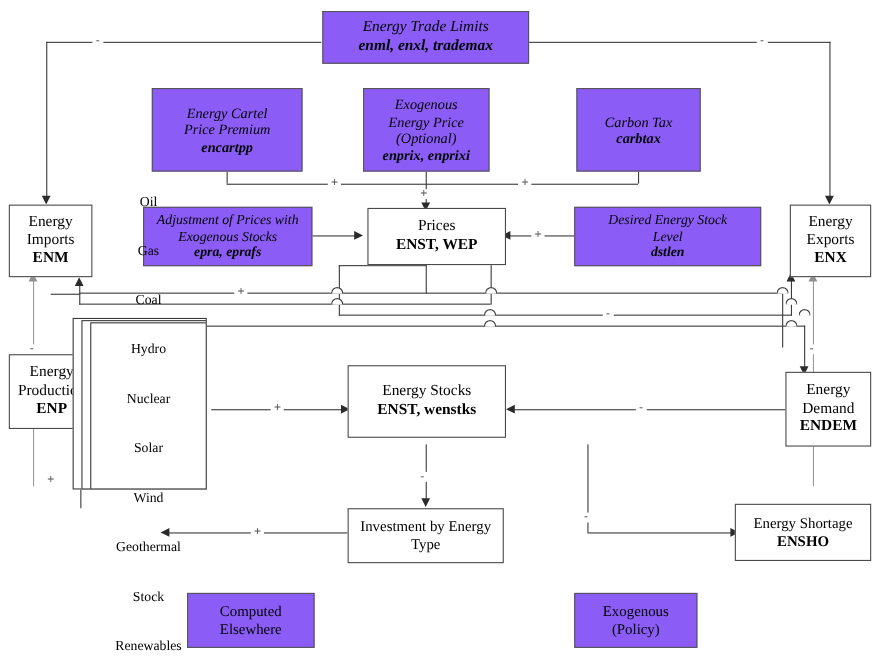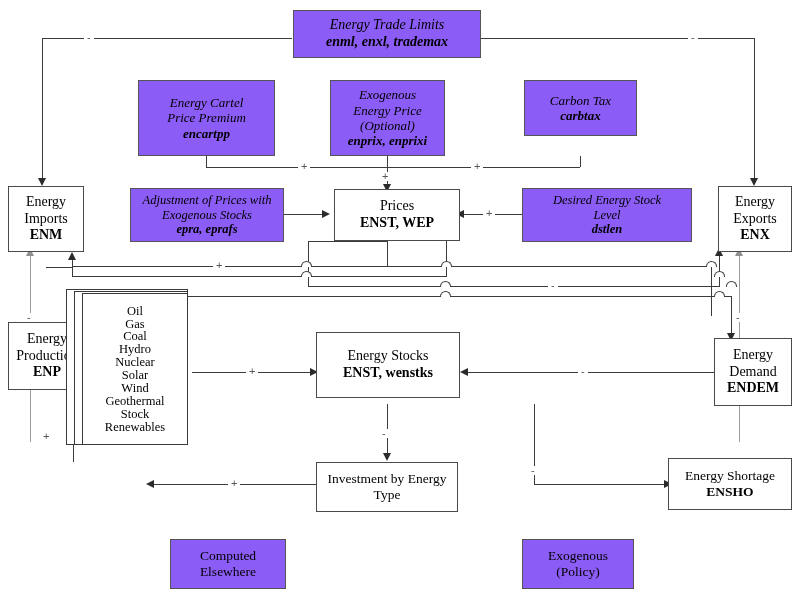--- a/index.html
+++ b/index.html
@@ -13,21 +13,21 @@
   .box .ln{display:block;white-space:nowrap;}
   .it{font-style:italic;}
   .bd{font-weight:bold;}
   .itbd{font-style:italic;font-weight:bold;}
 
   
   .stack{position:absolute;box-sizing:border-box;border:1px solid #3a3a3a;background:#fff;}
   .listwrap{position:absolute;box-sizing:border-box;border:1px solid #3a3a3a;
             background:#fff;display:flex;flex-direction:column;align-items:center;
             justify-content:center;line-height:1.03;}
-  .listwrap .ln{display:block;text-align:center;white-space:nowrap;}
+  .listwrap .ln{display:block;text-align:center;white-space:nowrap;margin-top:32px;}
 
   
   .h{position:absolute;height:0;border-top:1.4px solid #3b3b3b;}
   .v{position:absolute;width:0;border-left:1.4px solid #3b3b3b;}
   .v.lt{border-left-color:#9a9a9a;}
 
   .ar{position:absolute;width:0;height:0;}
   .ar.down{border-left:4.5px solid transparent;border-right:4.5px solid transparent;border-top:8px solid #2b2b2b;}
   .ar.up{border-left:4.5px solid transparent;border-right:4.5px solid transparent;border-bottom:8px solid #2b2b2b;}
   .ar.left{border-top:4.5px solid transparent;border-bottom:4.5px solid transparent;border-right:8px solid #2b2b2b;}
@@ -157,21 +157,21 @@
     <span class="ln itbd">encartpp</span>
   </div>
 
   <div class="box gray" style="left:330px;top:80px;width:115px;height:76px;font-size:13px;">
     <span class="ln it">Exogenous</span>
     <span class="ln it">Energy Price</span>
     <span class="ln it">(Optional)</span>
     <span class="ln itbd">enprix, enprixi</span>
   </div>
 
-  <div class="box gray" style="left:524px;top:80px;width:113px;height:56px;font-size:13px;">
+  <div class="box gray" style="left:524px;top:80px;width:113px;height:76px;font-size:13px;">
     <span class="ln it">Carbon Tax</span>
     <span class="ln itbd">carbtax</span>
   </div>
 
   <div class="box" style="left:8px;top:186px;width:76px;height:66px;font-size:14px;">
     <span class="ln">Energy</span>
     <span class="ln">Imports</span>
     <span class="ln bd">ENM</span>
   </div>
 

